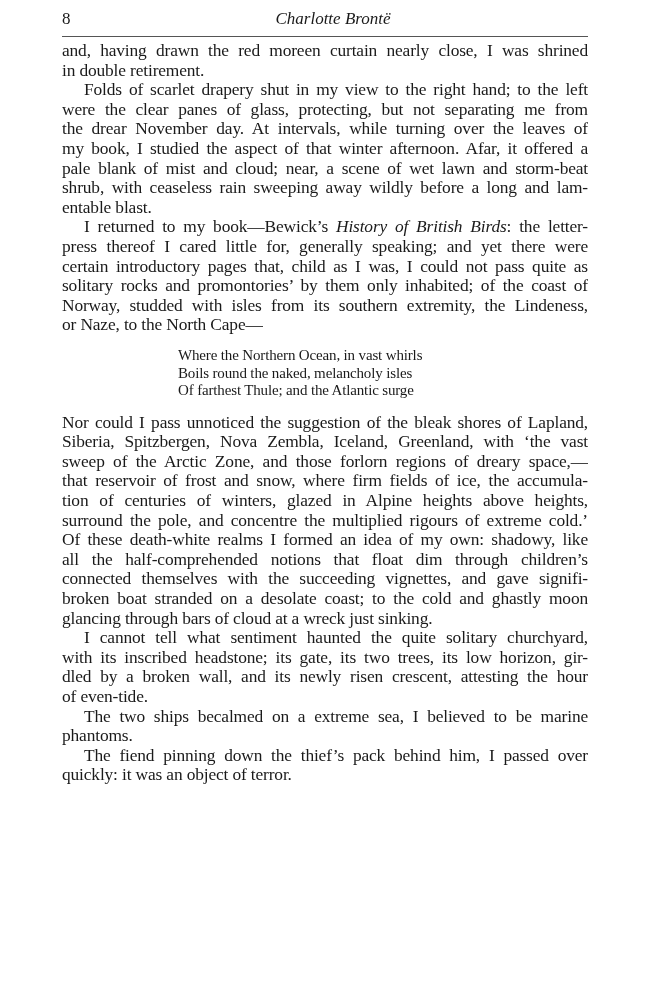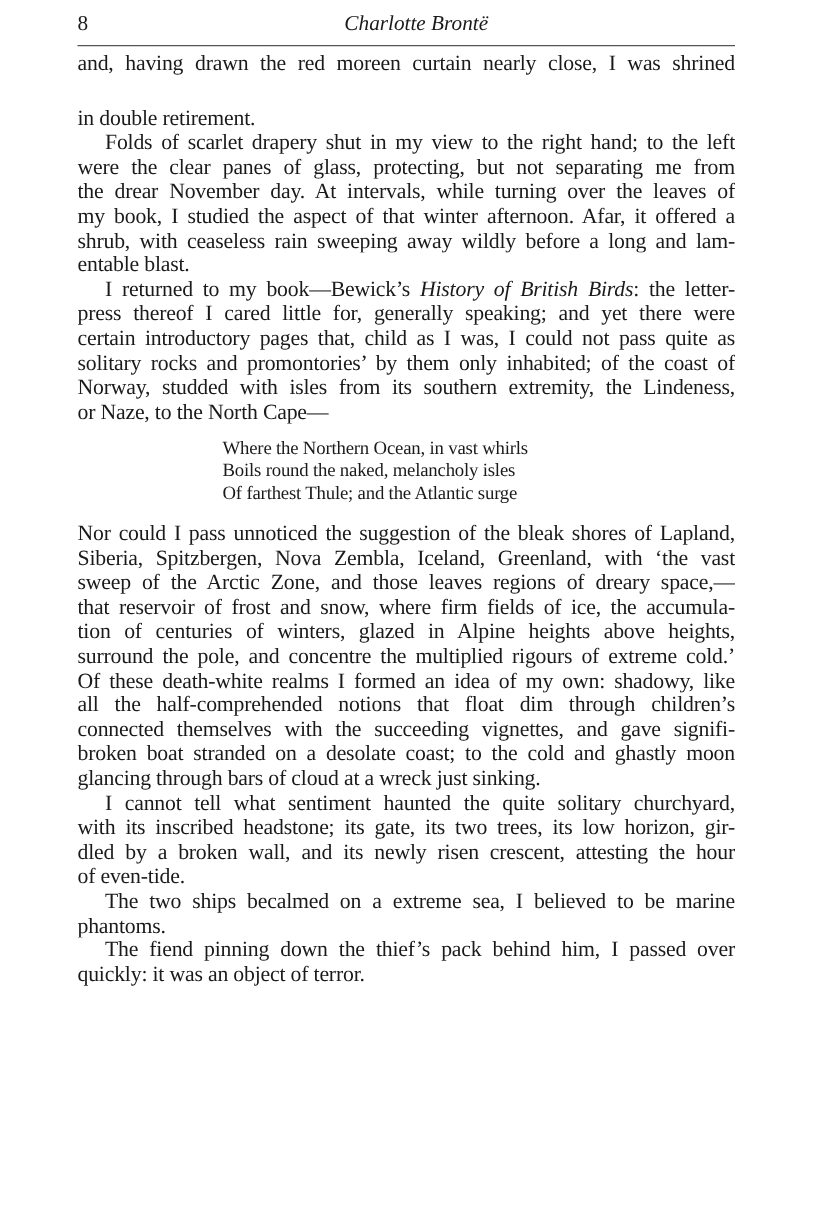--- a/index.html
+++ b/index.html
@@ -77,28 +77,29 @@
 <div class="page">
   <div class="running-head">
     <span class="page-number">8</span>
     <span class="running-title">Charlotte Brontë</span>
   </div>
 
   <div class="body-text">
 
     <div>
       <span class="line" style="white-space: normal; overflow: hidden;">and, having drawn the red moreen curtain nearly close, I was shrined</span>
-      <span class="line last" style="white-space: normal; overflow: hidden; margin-top: 24px;">in double retirement.</span>
+      <span class="line last" style="white-space: normal; overflow: hidden;">in double retirement.</span>
     </div>
 
     <div>
       <span class="line indent" style="white-space: normal; overflow: hidden;">Folds of scarlet drapery shut in my view to the right hand; to the left</span>
       <span class="line" style="white-space: normal; overflow: hidden;">were the clear panes of glass, protecting, but not separating me from</span>
       <span class="line" style="white-space: normal; overflow: hidden;">the drear November day. At intervals, while turning over the leaves of</span>
       <span class="line" style="white-space: normal; overflow: hidden;">my book, I studied the aspect of that winter afternoon. Afar, it offered a</span>
+      <span class="line" style="white-space: normal; overflow: hidden;">pale blank of mist and cloud; near, a scene of wet lawn and storm-beat</span>
       <span class="line" style="white-space: normal; overflow: hidden;">shrub, with ceaseless rain sweeping away wildly before a long and lam-</span>
       <span class="line last" style="white-space: normal; overflow: hidden;">entable blast.</span>
     </div>
 
     <div>
       <span class="line indent" style="white-space: normal; overflow: hidden;"><span>I returned to my book—Bewick’s </span><em>History of British Birds</em><span>: the letter-</span></span>
       <span class="line" style="white-space: normal; overflow: hidden;">press thereof I cared little for, generally speaking; and yet there were</span>
       <span class="line" style="white-space: normal; overflow: hidden;">certain introductory pages that, child as I was, I could not pass quite as</span>
       <span class="line" style="white-space: normal; overflow: hidden;">solitary rocks and promontories’ by them only inhabited; of the coast of</span>
       <span class="line" style="white-space: normal; overflow: hidden;">Norway, studded with isles from its southern extremity, the Lindeness,</span>
@@ -107,21 +108,21 @@
 
     <div class="verse">
       <span class="verse-line">Where the Northern Ocean, in vast whirls</span>
       <span class="verse-line">Boils round the naked, melancholy isles</span>
       <span class="verse-line">Of farthest Thule; and the Atlantic surge</span>
     </div>
 
     <div>
       <span class="line" style="white-space: normal; overflow: hidden;">Nor could I pass unnoticed the suggestion of the bleak shores of Lapland,</span>
       <span class="line" style="white-space: normal; overflow: hidden;">Siberia, Spitzbergen, Nova Zembla, Iceland, Greenland, with ‘the vast</span>
-      <span class="line" style="white-space: normal; overflow: hidden;">sweep of the Arctic Zone, and those leaves regions of dreary space,—</span>
+      <span class="line" style="white-space: normal; overflow: hidden;">sweep of the Arctic Zone, and those forlorn regions of dreary space,—</span>
       <span class="line" style="white-space: normal; overflow: hidden;">that reservoir of frost and snow, where firm fields of ice, the accumula-</span>
       <span class="line" style="white-space: normal; overflow: hidden;">tion of centuries of winters, glazed in Alpine heights above heights,</span>
       <span class="line" style="white-space: normal; overflow: hidden;">surround the pole, and concentre the multiplied rigours of extreme cold.’</span>
       <span class="line" style="white-space: normal; overflow: hidden;">Of these death-white realms I formed an idea of my own: shadowy, like</span>
       <span class="line" style="white-space: normal; overflow: hidden;">all the half-comprehended notions that float dim through children’s</span>
       <span class="line" style="white-space: normal; overflow: hidden;">connected themselves with the succeeding vignettes, and gave signifi-</span>
       <span class="line" style="white-space: normal; overflow: hidden;">broken boat stranded on a desolate coast; to the cold and ghastly moon</span>
       <span class="line last" style="white-space: normal; overflow: hidden;">glancing through bars of cloud at a wreck just sinking.</span>
     </div>
 

